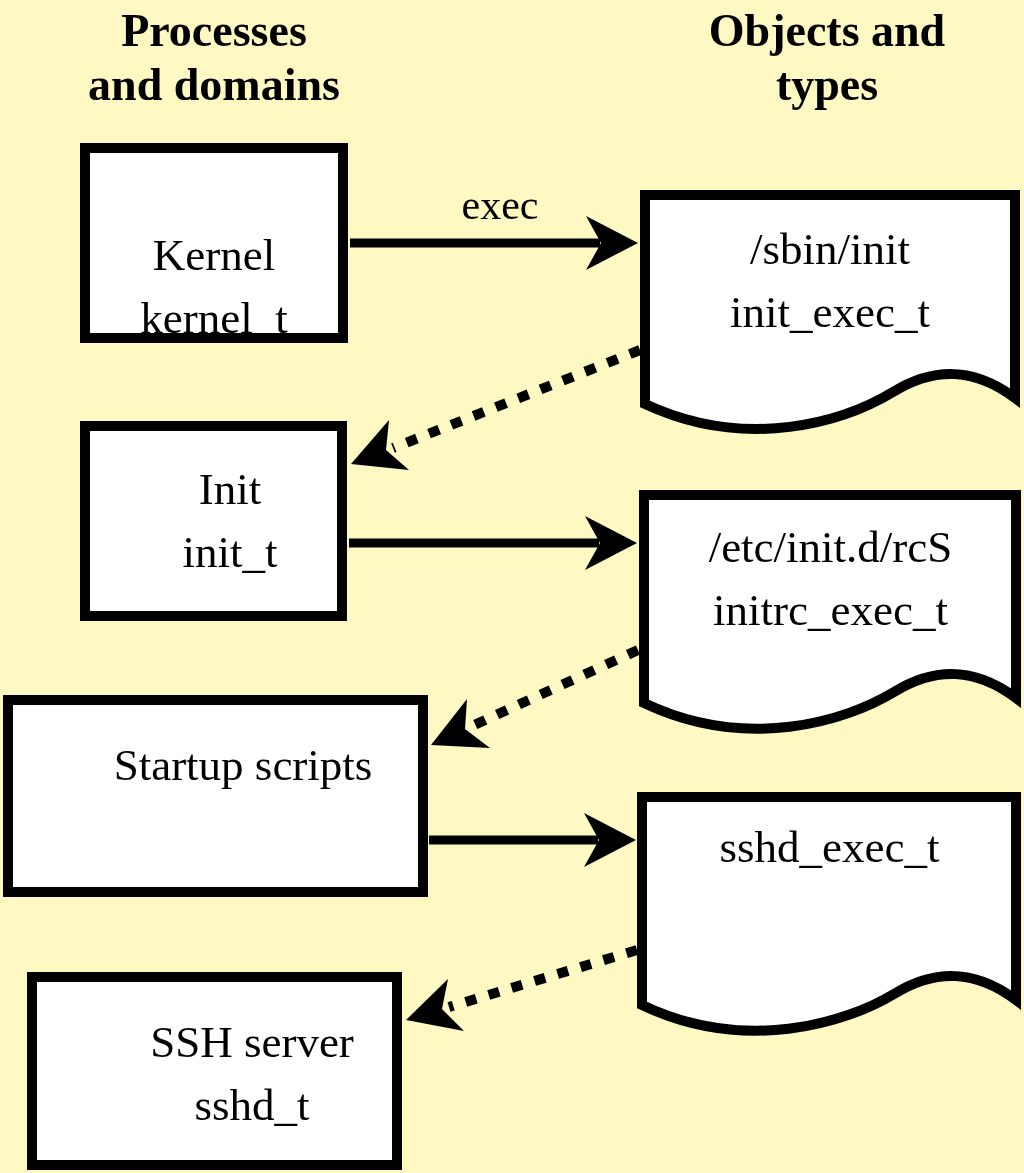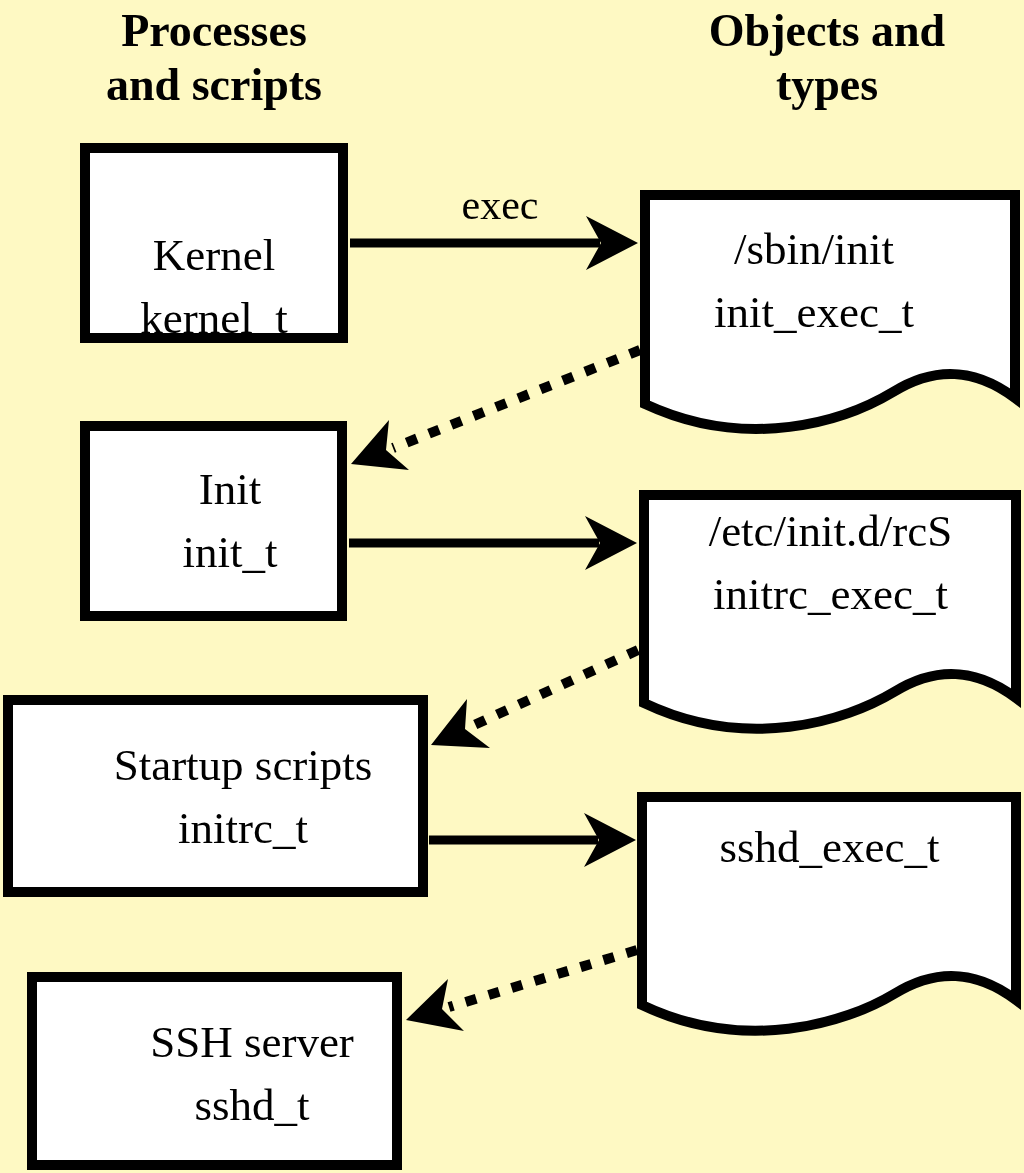--- a/index.html
+++ b/index.html
@@ -45,51 +45,50 @@
 
     <line x1="638" y1="650" x2="472" y2="726" stroke="#000000" stroke-width="10" stroke-dasharray="11 13"></line>
     <polygon points="431,745 467,699 465,729 490,748" fill="#000000"></polygon>
 
     <line x1="637" y1="950" x2="449" y2="1007" stroke="#000000" stroke-width="10" stroke-dasharray="11 13"></line>
     <polygon points="406,1020 448,979 442,1009 464,1031" fill="#000000"></polygon>
   </svg>
 
   <div class="txt title" style="left:14px; top:4px; width:400px;">
     <div>Processes</div>
-    <div>and scripts</div>
+    <div>and domains</div>
   </div>
   <div class="txt title" style="left:630px; top:4px; width:394px;">
     <div>Objects and</div>
     <div>types</div>
   </div>
 
   <div class="txt edge-label" style="left:400px; top:184px; width:200px;">exec</div>
 
   <div class="txt label" style="left:80px; top:181px; width:268px;margin-top:43px;">
     <div>Kernel</div>
     <div>kernel_t</div>
   </div>
   <div class="txt label" style="left:80px; top:458px; width:300px;">
     <div>Init</div>
     <div>init_t</div>
   </div>
   <div class="txt label" style="left:3px; top:734px; width:480px;">
     <div>Startup scripts</div>
-    <div>initrc_t</div>
   </div>
   <div class="txt label" style="left:27px; top:1011px; width:450px;">
     <div>SSH server</div>
     <div>sshd_t</div>
   </div>
 
-  <div class="txt label" style="left:624px; top:218px; width:380px;">
+  <div class="txt label" style="left:640px; top:218px; width:380px;">
     <div>/sbin/init</div>
     <div>init_exec_t</div>
   </div>
-  <div class="txt label" style="left:639px; top:500px; width:383px;">
+  <div class="txt label" style="left:639px; top:516px; width:383px;">
     <div>/etc/init.d/rcS</div>
     <div>initrc_exec_t</div>
   </div>
   <div class="txt label" style="left:637px; top:816px; width:385px;">
     <div>sshd_exec_t</div>
   </div>
 
 </div>
 
 </body></html>

